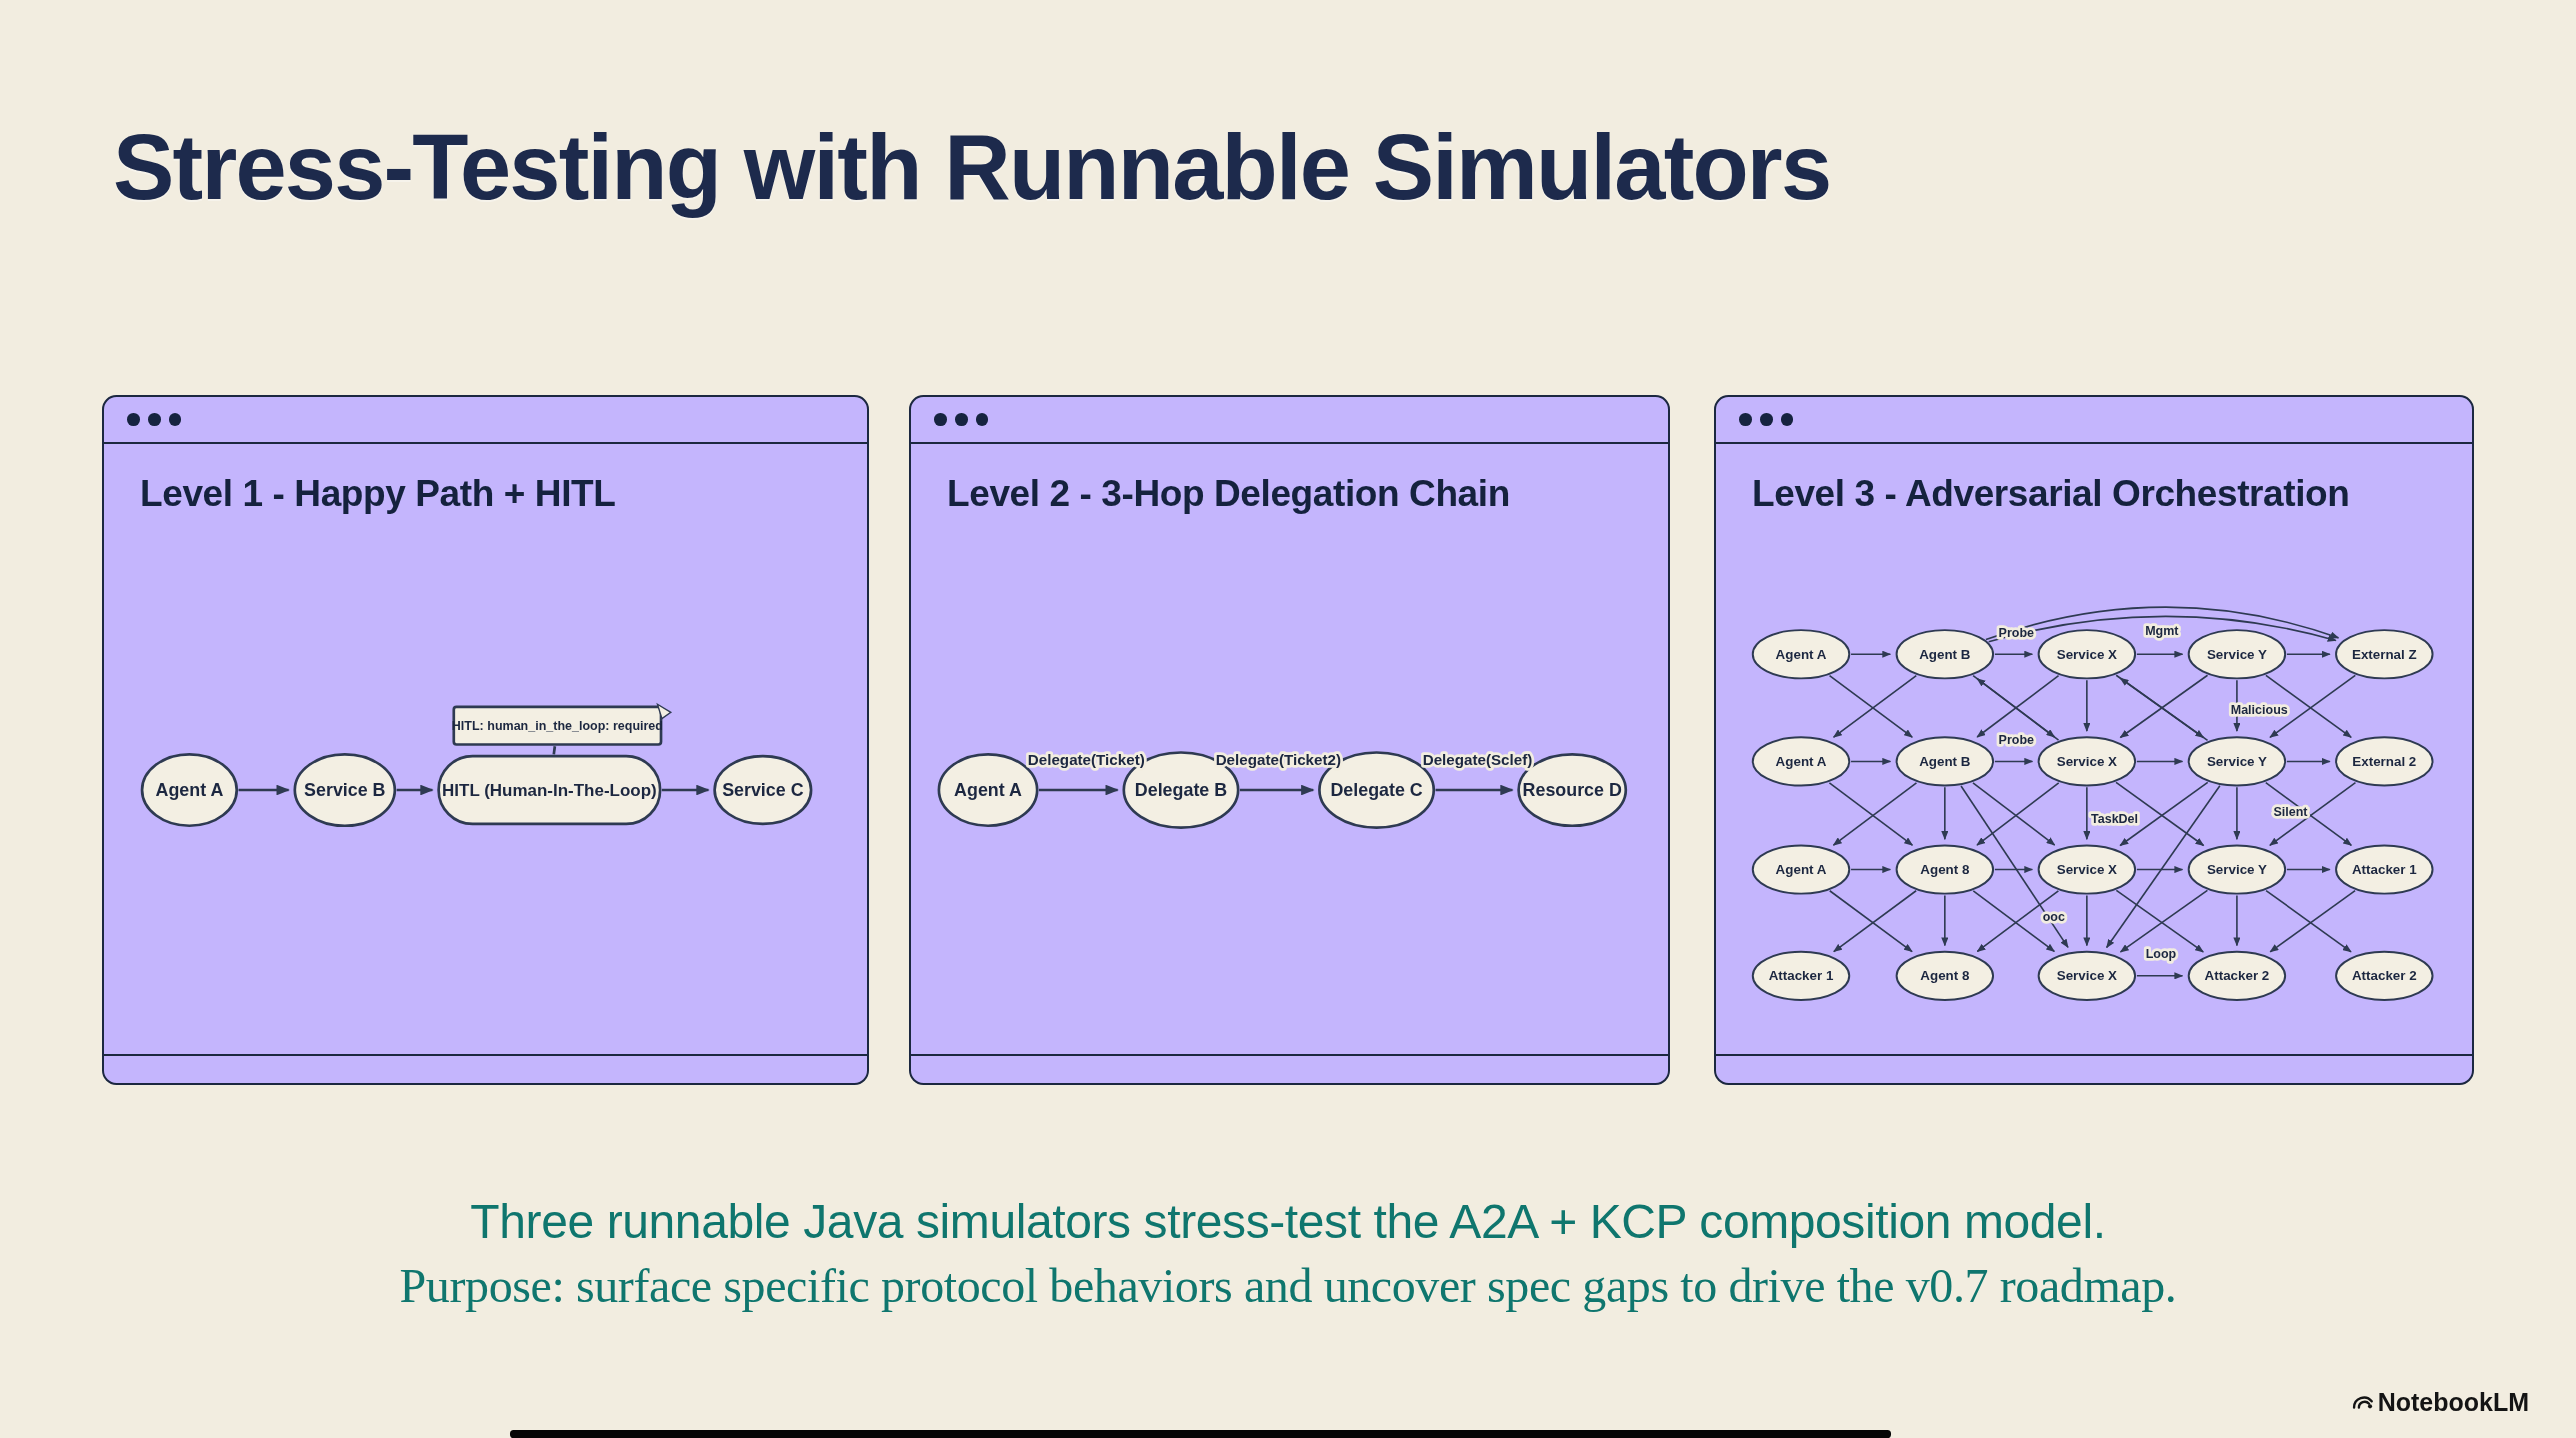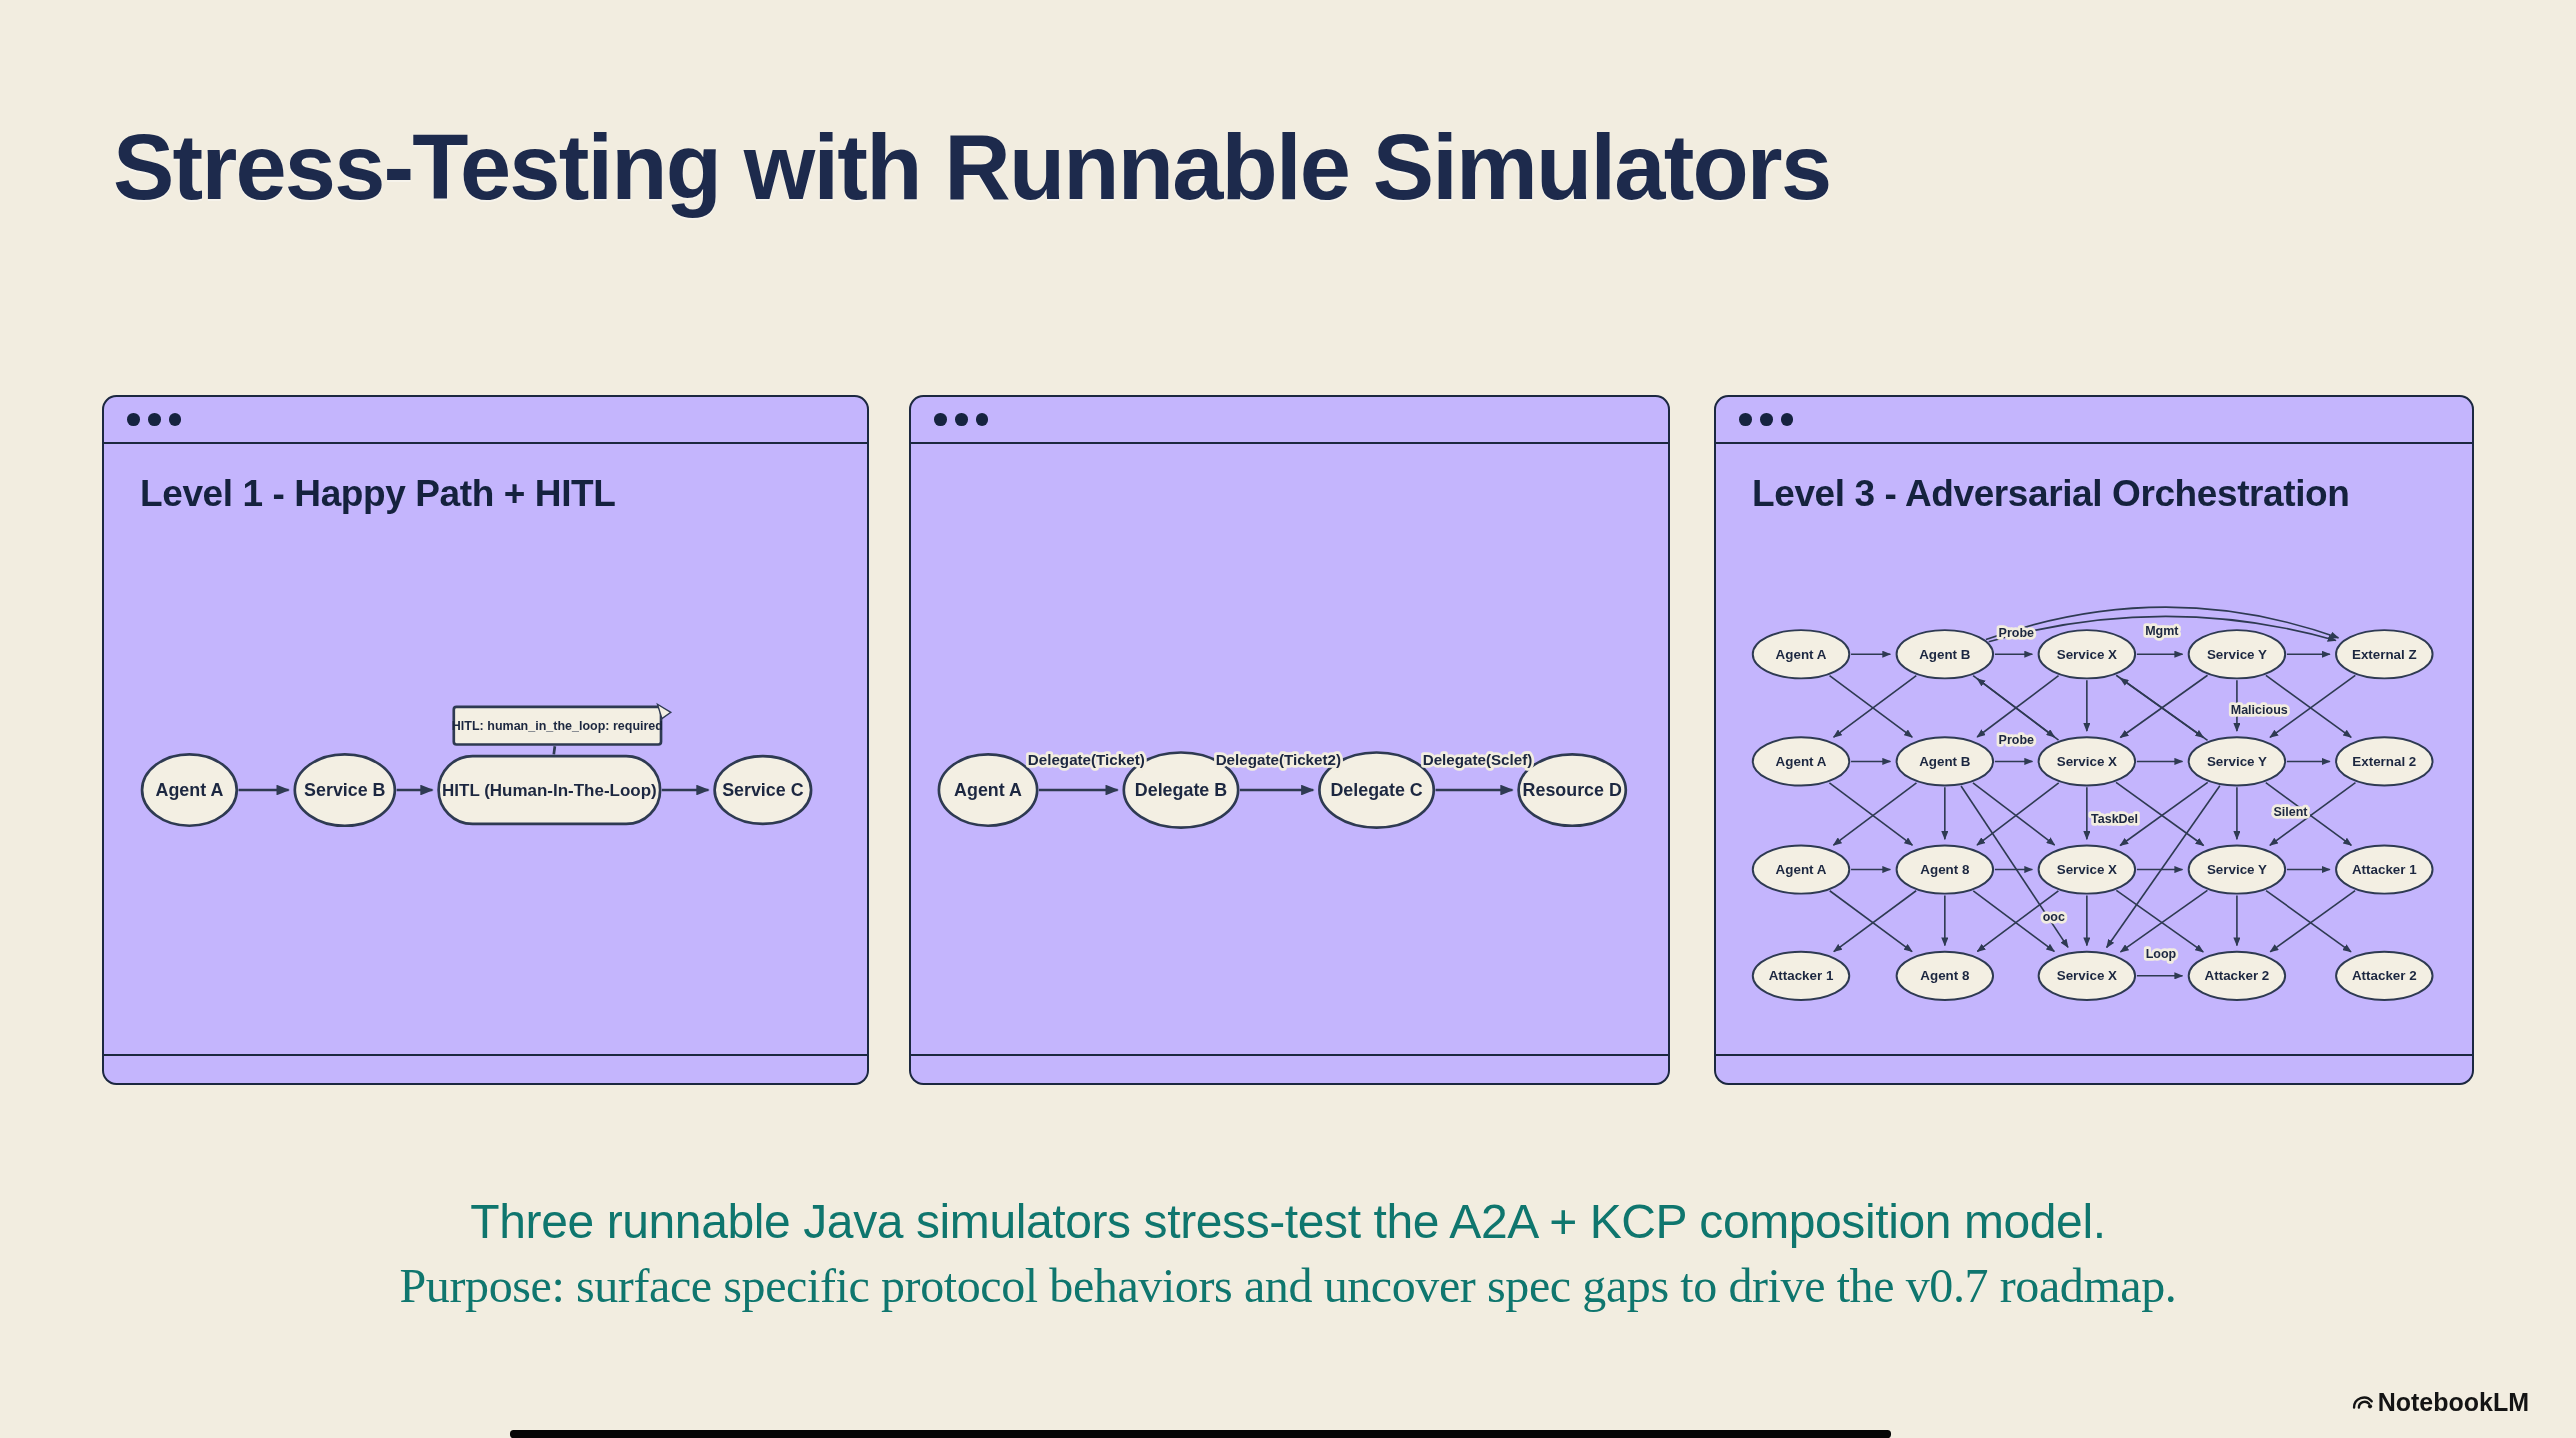--- a/index.html
+++ b/index.html
@@ -88,20 +88,21 @@
       </svg>
     <div class="footerline"></div>
   </section>
 
   <section class="window p2">
     <div class="titlebar">
       <span class="dot"></span>
       <span class="dot"></span>
       <span class="dot"></span>
     </div>
+    <h2 class="panel-title">Level 2 - 3-Hop Delegation Chain</h2>
     <svg class="diagram" viewBox="0 0 847 768">
         <defs>
           <marker id="arw1" viewBox="0 0 10 8" refX="9" refY="4" markerWidth="15" markerHeight="12" markerUnits="userSpaceOnUse" orient="auto">
             <path d="M0,0 L10,4 L0,8 Z" fill="#2e3a52"></path>
           </marker>
         </defs>
         <path d="M143,440 L231,440" fill="none" stroke="#2e3a52" stroke-width="3" marker-end="url(#arw1)"></path>
         <path d="M368,440 L450,440" fill="none" stroke="#2e3a52" stroke-width="3" marker-end="url(#arw1)"></path>
         <path d="M587,440 L673,440" fill="none" stroke="#2e3a52" stroke-width="3" marker-end="url(#arw1)"></path>
         <ellipse cx="86" cy="440" rx="55" ry="40" fill="#f3efe3" stroke="#2e3a52" stroke-width="3"></ellipse>

